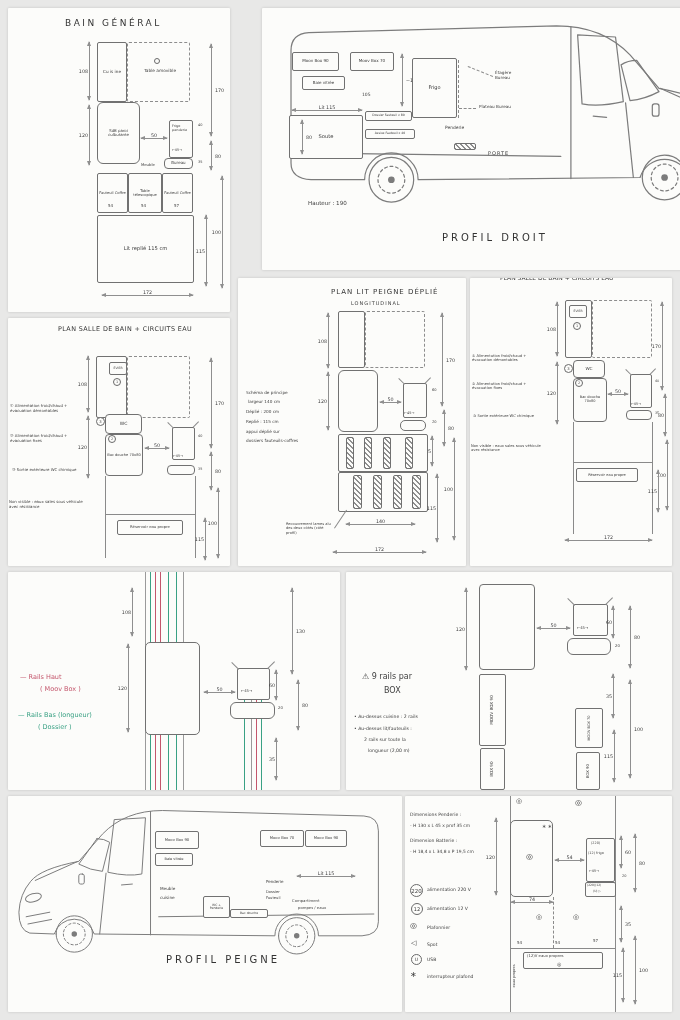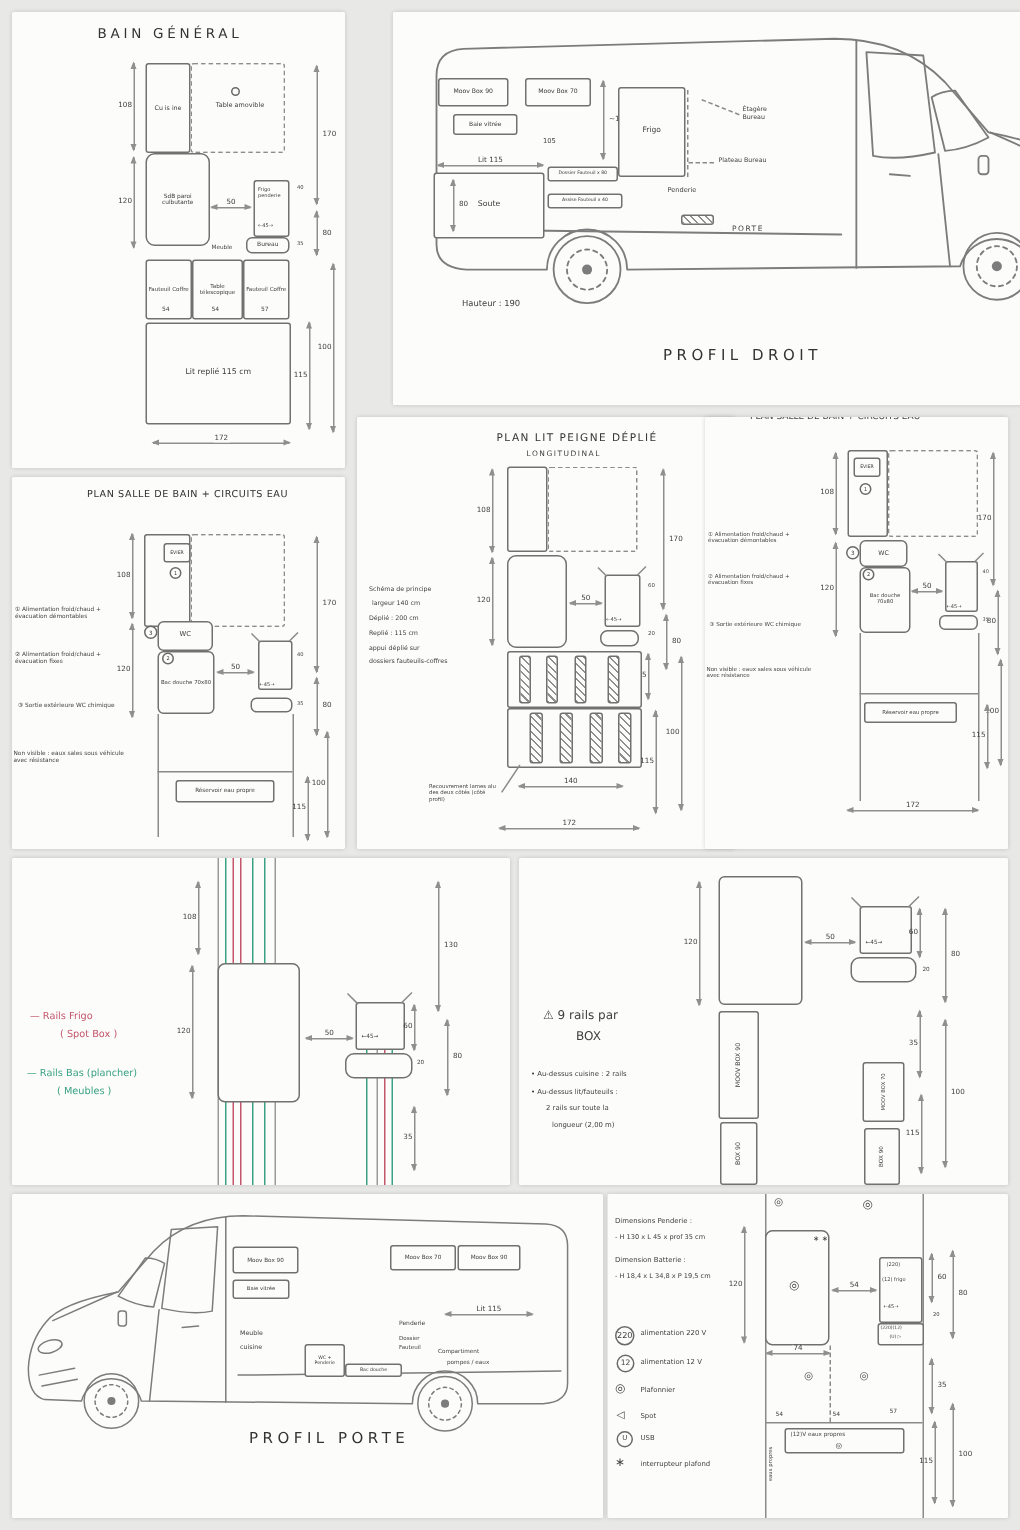--- a/index.html
+++ b/index.html
@@ -227,21 +227,21 @@
       </div>
       <div class="dimv" style="left: 197px; top: 200px; height: 42px;">
         <span>115</span>
       </div>
       <div class="lbl" style="left: 2px; top: 86px; font-size: 3.9px; width: 76px; white-space: normal;">① Alimentation froid/chaud + évacuation démontables</div>
       <div class="lbl" style="left: 2px; top: 116px; font-size: 3.9px; width: 76px; white-space: normal;">② Alimentation froid/chaud + évacuation fixes</div>
       <div class="lbl" style="left: 4px; top: 150px; font-size: 3.9px; width: 66px; white-space: normal;">③ Sortie extérieure WC chimique</div>
       <div class="lbl" style="left: 1px; top: 182px; font-size: 3.9px; width: 84px; white-space: normal;">Non visible : eaux sales sous véhicule avec résistance</div>
     </figure>
 
-  <figure class="panel" style="left: 238px; top: 278px; width: 228px; height: 288px; padding-left: 24px;">
+  <figure class="panel" style="left: 238px; top: 278px; width: 228px; height: 288px;">
       <div class="lbl" style="left: 93px; top: 10px; font-size: 7px; letter-spacing: 1px; color: rgb(51, 51, 51);">PLAN LIT PEIGNE DÉPLIÉ</div>
       <div class="lbl" style="left: 113px; top: 22px; font-size: 5px; letter-spacing: 1px;">LONGITUDINAL</div>
       <div class="box dash" style="left: 127px; top: 33px; width: 60px; height: 57px;"></div>
       <div class="box" style="left: 100px; top: 33px; width: 27px; height: 57px;"></div>
       <div class="dimv" style="left: 90px; top: 35px; height: 55px;">
         <span>108</span>
       </div>
       <div class="dimv" style="left: 90px; top: 94px; height: 58px;">
         <span>120</span>
       </div>
@@ -389,24 +389,24 @@
       <div class="dimv" style="left: 290px; top: 108px; height: 50px;">
         <span class="r">80</span>
       </div>
       <div class="dimv" style="left: 268px; top: 98px; height: 30px;">
         <span>60</span>
       </div>
       <div class="lbl" style="left: 270px; top: 134px; font-size: 3.8px;">20</div>
       <div class="dimv" style="left: 268px; top: 166px; height: 42px;">
         <span>35</span>
       </div>
-      <div class="lbl" style="left: 12px; top: 102px; font-size: 6.5px; color: rgb(196, 86, 108);">—  Rails Frigo</div>
-      <div class="lbl" style="left: 32px; top: 114px; font-size: 6.5px; color: rgb(196, 86, 108);">( Spot Box )</div>
-      <div class="lbl" style="left: 10px; top: 140px; font-size: 6.5px; color: rgb(58, 161, 132);">—  Rails Bas (plancher)</div>
-      <div class="lbl" style="left: 30px; top: 152px; font-size: 6.5px; color: rgb(58, 161, 132);">( Meubles )</div>
+      <div class="lbl" style="left: 12px; top: 102px; font-size: 6.5px; color: rgb(196, 86, 108);">—  Rails Haut</div>
+      <div class="lbl" style="left: 32px; top: 114px; font-size: 6.5px; color: rgb(196, 86, 108);">( Moov Box )</div>
+      <div class="lbl" style="left: 10px; top: 140px; font-size: 6.5px; color: rgb(58, 161, 132);">—  Rails Bas (longueur)</div>
+      <div class="lbl" style="left: 30px; top: 152px; font-size: 6.5px; color: rgb(58, 161, 132);">( Dossier )</div>
     </figure>
 
   <figure class="panel" style="left: 346px; top: 572px; width: 326px; height: 218px;">
       <div class="dimv" style="left: 120px; top: 16px; height: 82px;">
         <span>120</span>
       </div>
       <div class="box" style="left: 133px; top: 12px; width: 56px; height: 86px; border-radius: 4px;"></div>
       <div class="dimh" style="left: 191px; top: 56px; width: 33px;">
         <span>50</span>
       </div>
@@ -474,21 +474,21 @@
       <div class="lbl" style="left: 258px; top: 94px; font-size: 3.7px;">Dossier</div>
       <div class="lbl" style="left: 258px; top: 100px; font-size: 3.7px;">Fauteuil</div>
       <div class="box" style="left: 195px; top: 100px; width: 27px; height: 22px;">
         <span style="font-size: 3.1px;">WC + Penderie</span>
       </div>
       <div class="box" style="left: 222px; top: 113px; width: 38px; height: 9px;">
         <span style="font-size: 3.1px;">Bac douche</span>
       </div>
       <div class="lbl" style="left: 284px; top: 103px; font-size: 3.8px;">Compartiment</div>
       <div class="lbl" style="left: 290px; top: 110px; font-size: 3.8px;">pompes / eaux</div>
-      <div class="lbl" style="left: 158px; top: 158px; font-size: 10px; letter-spacing: 3px; color: rgb(51, 51, 51);">PROFIL PORTE</div>
+      <div class="lbl" style="left: 158px; top: 158px; font-size: 10px; letter-spacing: 3px; color: rgb(51, 51, 51);">PROFIL PEIGNE</div>
     </figure>
 
   <figure class="panel" style="left: 405px; top: 796px; width: 267px; height: 216px;">
       <div class="lbl" style="left: 5px; top: 16px; font-size: 4.6px;">Dimensions Penderie :</div>
       <div class="lbl" style="left: 5px; top: 27px; font-size: 4.4px;">- H 130 x L 45 x prof 35 cm</div>
       <div class="lbl" style="left: 5px; top: 42px; font-size: 4.6px;">Dimension Batterie :</div>
       <div class="lbl" style="left: 5px; top: 53px; font-size: 4.4px;">- H 18,4 x L 34,8 x P 19,5 cm</div>
       <div class="circ" style="left: 5px; top: 88px; width: 13px; height: 13px; font-size: 5.46px;">220</div>
       <div class="lbl" style="left: 22px; top: 91px; font-size: 4.6px;">alimentation 220 V</div>
       <div class="circ" style="left: 6px; top: 107px; width: 12px; height: 12px; font-size: 5.04px;">12</div>

